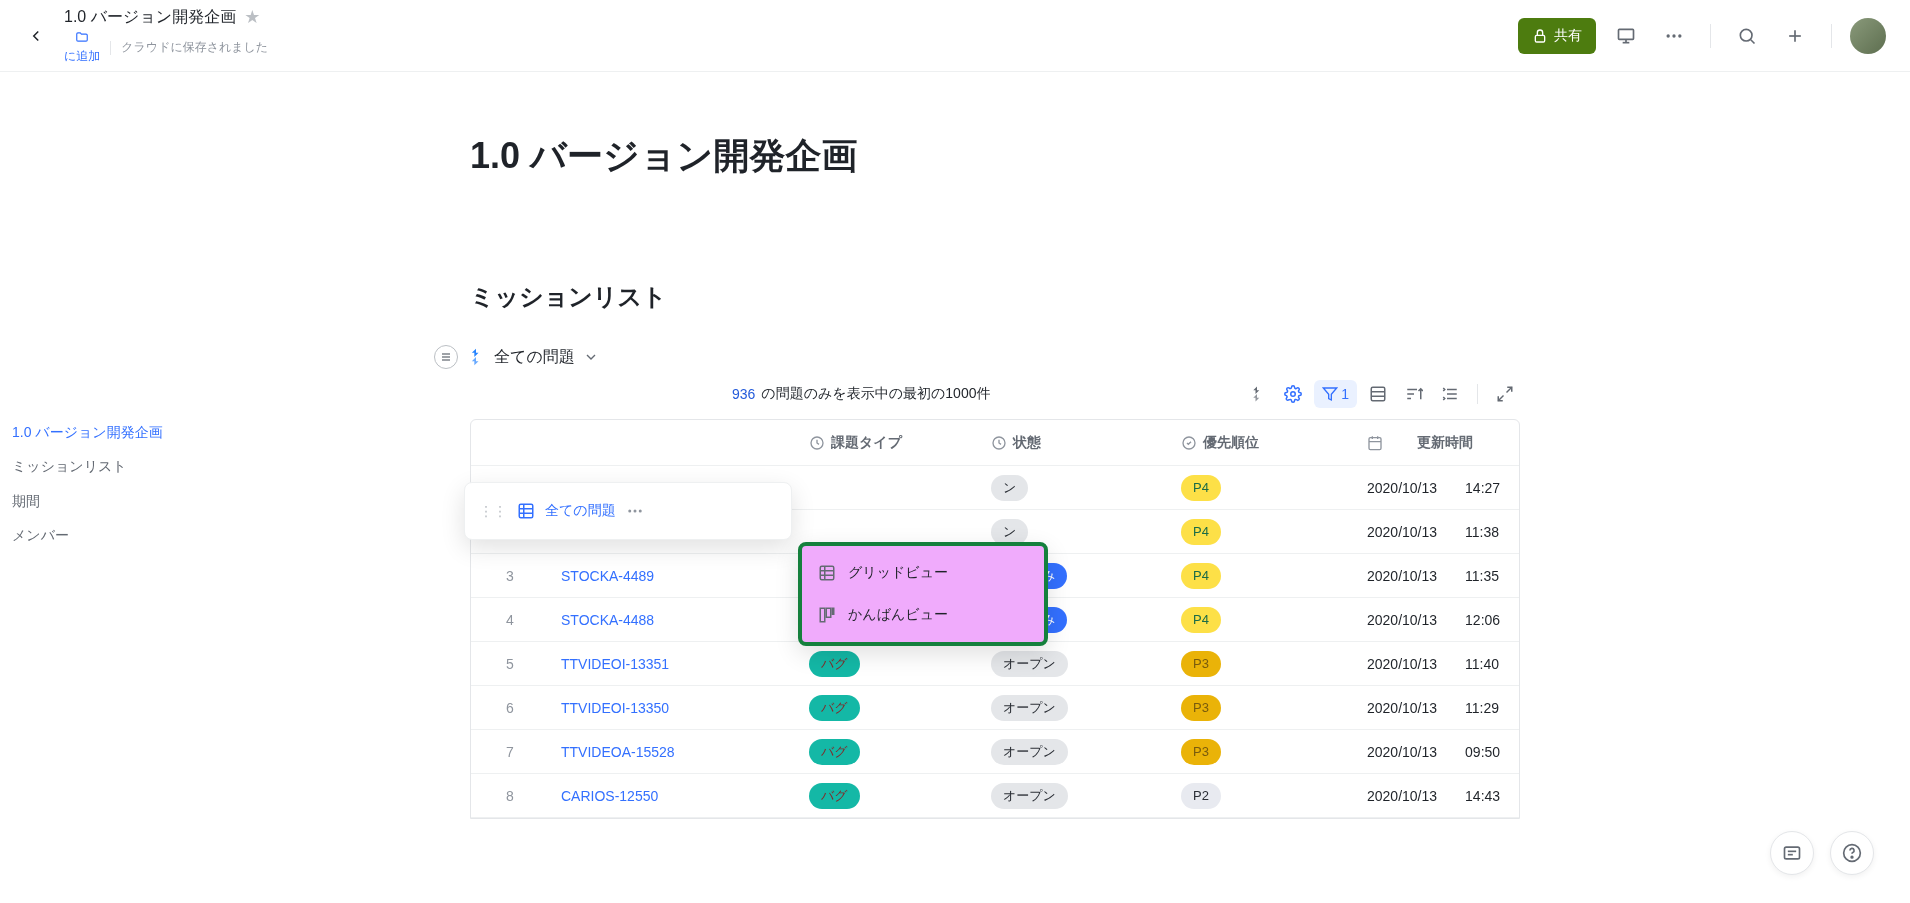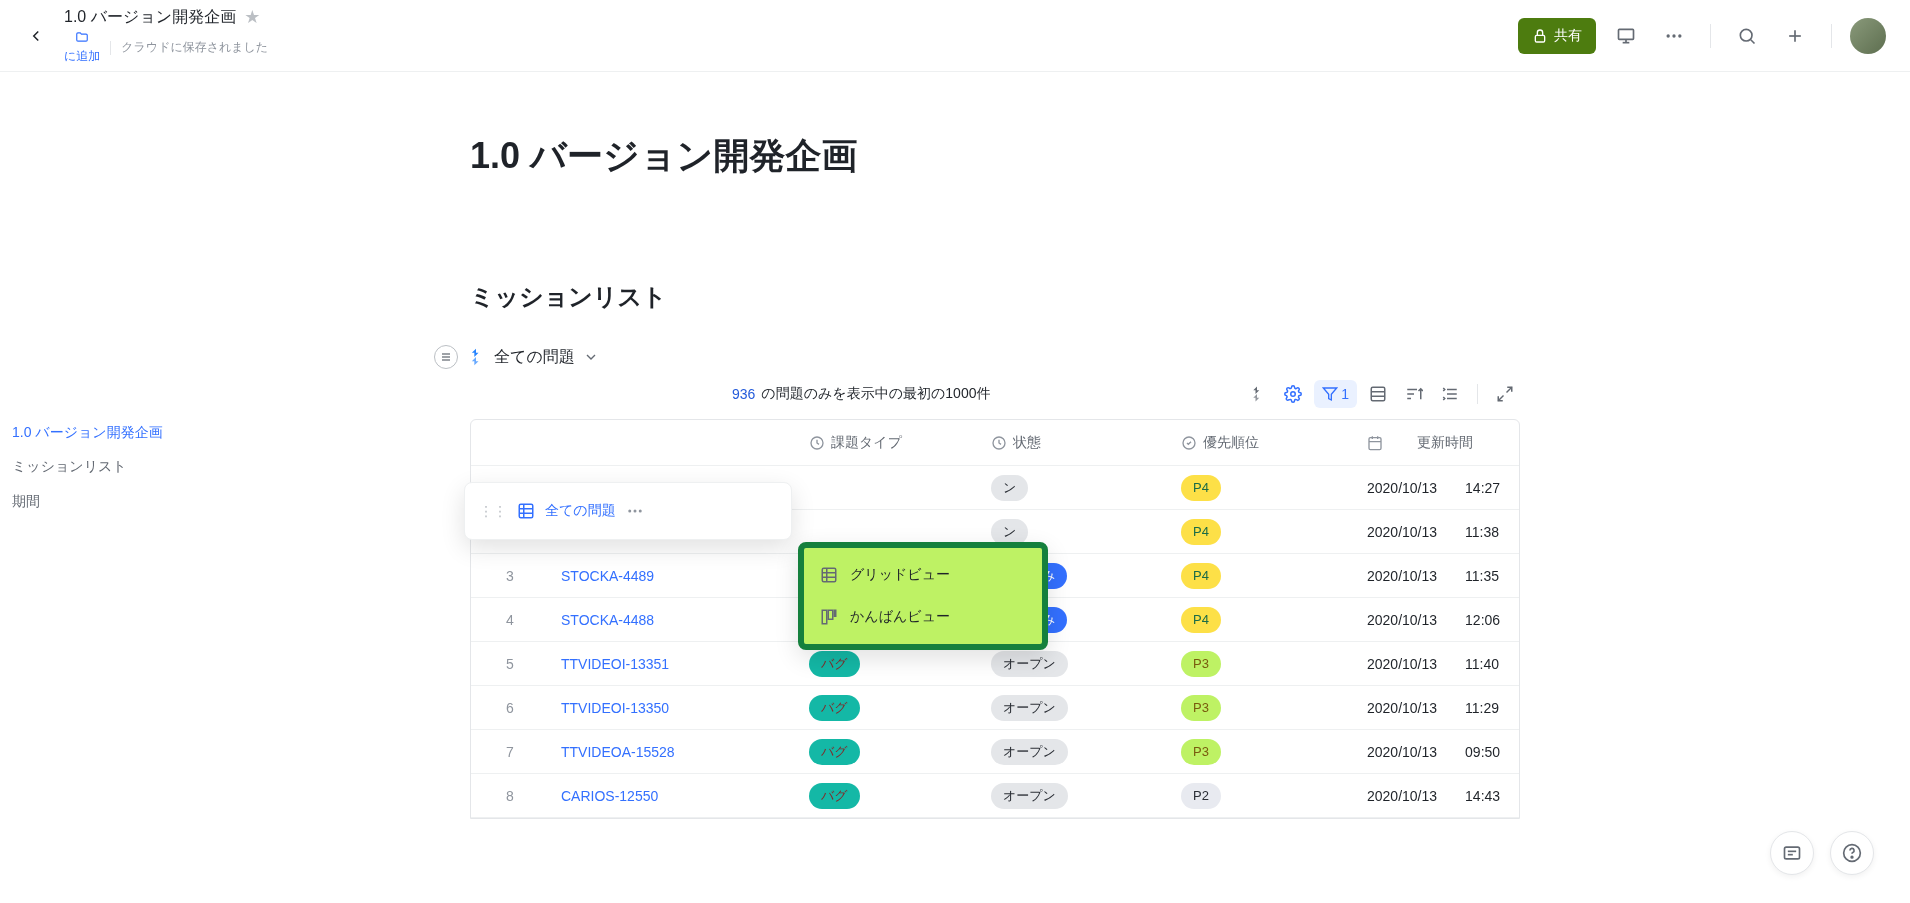--- a/index.html
+++ b/index.html
@@ -48,56 +48,56 @@
 .view-item.create { background:#f5f6f8; justify-content:space-between; }
 .view-item-left { display:flex; align-items:center; gap:10px; }
 .grip { color:#bbbfc4; font-size:14px; }
 .table-mini { color:#3370ff; }
 .view-label { color:#3370ff; font-weight:500; }
 .view-more { color:#8f959e; cursor:pointer; }
 .plus-icon { color:#646a73; }
 .submenu-arrow { color:#8f959e; }
 
 
-.submenu { position:absolute; left:798px; top:542px; width:250px; background:#bef264; border-radius:8px; box-shadow:0 8px 24px rgba(0,0,0,.12); border:6px solid #15803d; z-index:25; padding:6px 0; }
+.submenu { position:absolute; left:798px; top:542px; width:250px; background:#f0abfc; border-radius:8px; box-shadow:0 8px 24px rgba(0,0,0,.12); border:4px solid #15803d; z-index:25; padding:6px 0; }
 .sub-item { display:flex; align-items:center; gap:12px; height:42px; padding:0 16px; cursor:pointer; }
 .sub-icon { color:#646a73; }
 
 
 .toolbar { display:flex; align-items:center; justify-content:space-between; padding:4px 0 10px 262px; position:relative; }
 .tb-left { display:flex; align-items:center; gap:6px; font-size:14px; }
 .count-link { color:#245bdb; font-weight:500; }
 .tb-right { display:flex; align-items:center; gap:6px; margin-right:110px; }
 .tb-icon { width:30px; height:30px; display:flex; align-items:center; justify-content:center; border-radius:6px; cursor:pointer; color:#646a73; }
 .tb-icon.settings { color:#3370ff; }
 .tb-filter { display:flex; align-items:center; gap:3px; background:#eaf1ff; color:#3370ff; height:28px; padding:0 8px; border-radius:6px; cursor:pointer; font-weight:500; }
 .tb-sep { width:1px; height:20px; background:#e4e6e9; margin:0 6px; }
 
 
 .table { border:1px solid #e4e6e9; border-radius:6px 6px 0 0; overflow:hidden; margin-right:110px; }
 .tr { display:flex; align-items:center; height:44px; border-bottom:1px solid #eef0f1; }
 .th { color:#646a73; font-weight:400; }
 .th .hdr-ico { margin-right:6px; }
-.tr.head { height:46px; }
+.tr.head { height:46px;font-weight:bold; }
 .tr.head .cell { display:flex; align-items:center; }
 .cell { padding:0 12px; flex-shrink:0; }
 .c-idx { width:78px; text-align:center; color:#8f959e; }
 .c-key { width:248px; }
 .c-type { width:182px; }
 .c-status { width:190px; }
 .c-priority { width:186px; }
 .c-updated { width:262px; display:flex; gap:28px; }
 .key-link { color:#3370ff; cursor:pointer; }
 
 .badge { display:inline-flex; align-items:center; height:26px; padding:0 12px; border-radius:13px; font-size:13px; }
 .badge.bug { background:#14b8a6; color:#812a2a; }
 .badge.gray { background:#e4e6e9; color:#2b2f36; }
 .badge.blue { background:#3370ff; color:#fff; }
 .badge.p4 { background:#fde047; color:#1a6b47; }
-.badge.p3 { background:#bef264; color:#795b0e; }
+.badge.p3 { background:#eab308; color:#795b0e; }
 .badge.p2 { background:#e8eaf0; color:#2b2f36; }
 
 
 .fab { position:absolute; right:36px; bottom:28px; display:flex; gap:16px; }
 .fab-btn { width:44px; height:44px; border-radius:50%; border:1px solid #e4e6e9; background:#fff; display:flex; align-items:center; justify-content:center; cursor:pointer; color:#646a73; box-shadow:0 2px 6px rgba(0,0,0,.06); }
 
 svg { display:block; }
 </style>
 </head>
 <body>
@@ -166,20 +166,21 @@
   </div>
 </div>
 
 <div class="body">
   <div class="sidebar">
     <div class="sidebar-spacer"></div>
     <div id="toc">
         <div class="toc-item active">1.0 バージョン開発企画</div>
         <div class="toc-item">ミッションリスト</div>
         <div class="toc-item">期間</div>
+        <div class="toc-item">メンバー</div>
       </div>
   </div>
 
   <div class="main">
     <div class="content-wrap">
       <h1 class="page-title">1.0 バージョン開発企画</h1>
       <h2 class="section-title">ミッションリスト</h2>
 
       <div class="block-head">
         <div class="block-toggle">

